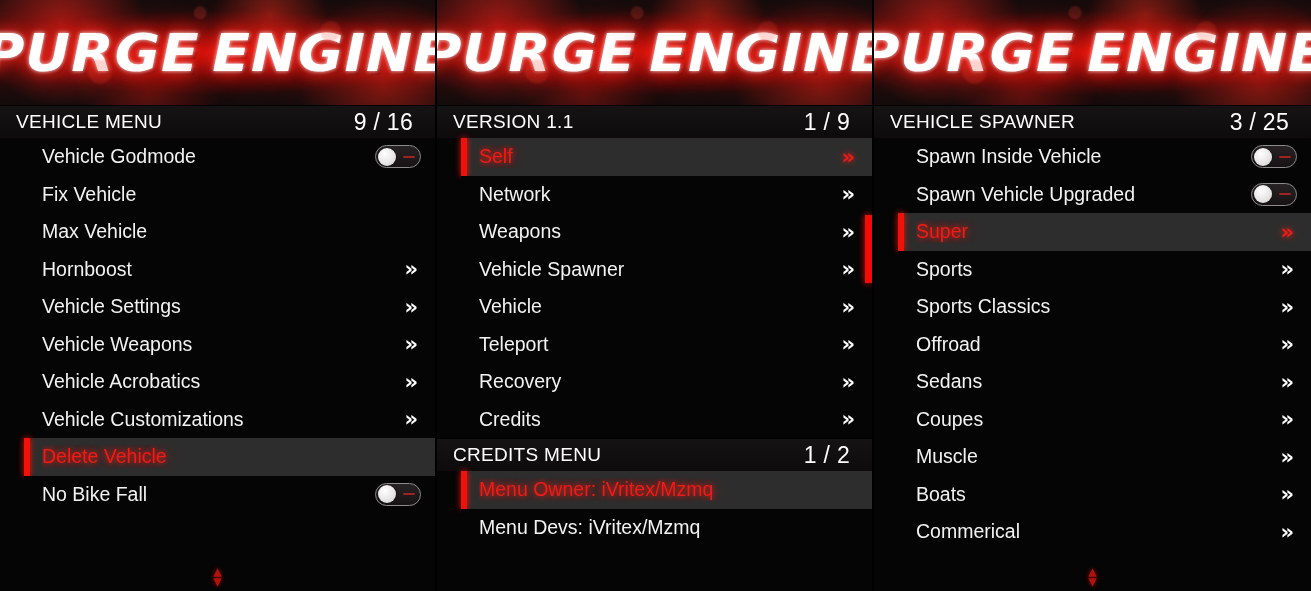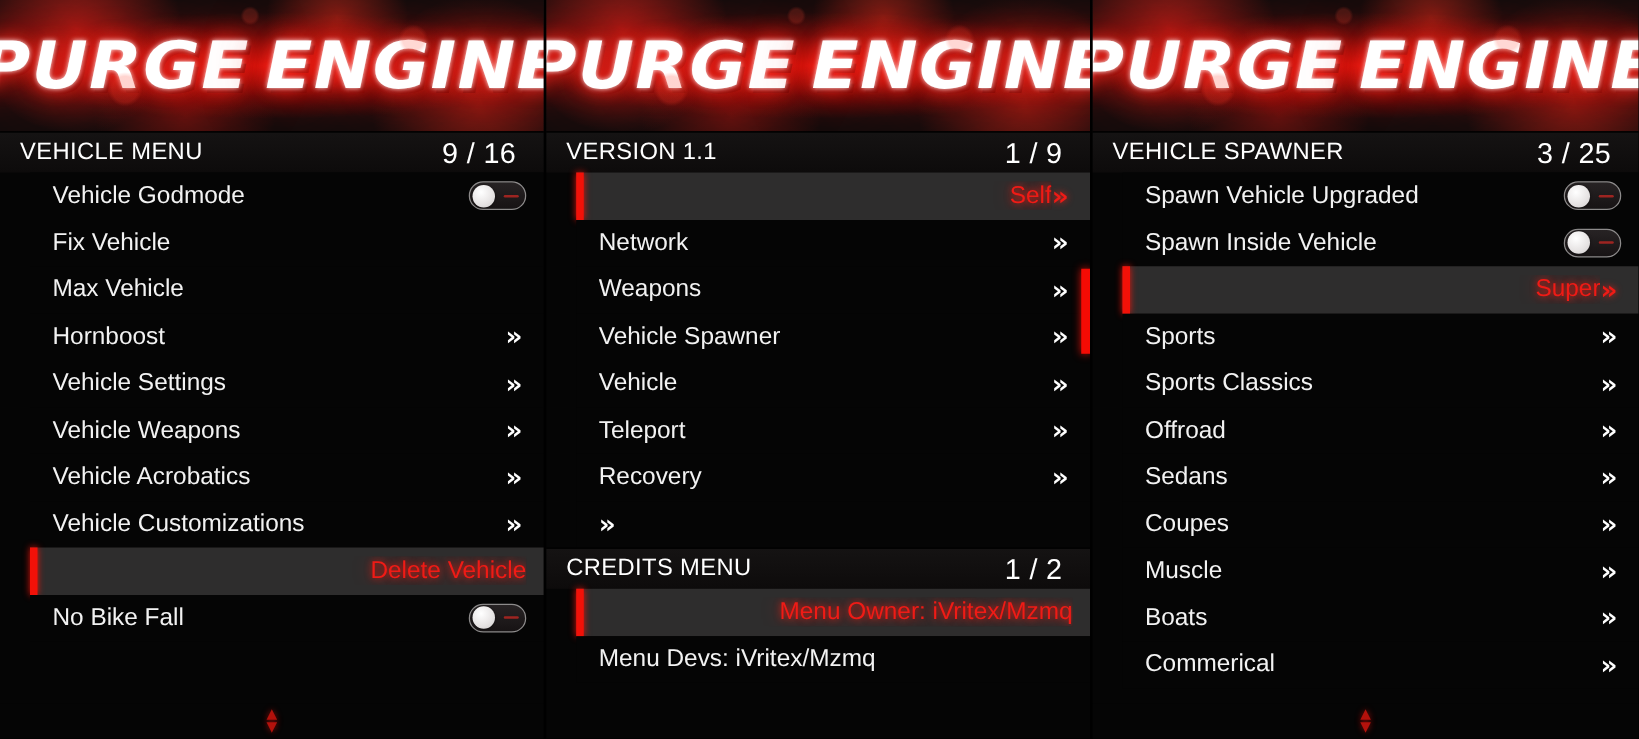--- a/index.html
+++ b/index.html
@@ -97,21 +97,20 @@
     color:#f2f2f2;
     font-size:19.5px;
     background:#050505;
     white-space:nowrap;
   }
   .row .label{ flex:1; overflow:hidden; text-overflow:clip; }
   .row.sel{
     background:#2e2d2d;
     color:#ef1b16;
     text-shadow:0 0 6px rgba(255,30,20,.8), 0 0 14px rgba(255,20,10,.5);
-    text-align:right;
   }
   .row.sel::before{
     content:"";
     position:absolute; left:0; top:0; bottom:0;
     width:6px; background:#f21108;
     box-shadow:0 0 6px rgba(255,20,10,.9);
   }
   .chev{
     font-family:"DejaVu Sans", sans-serif;
     font-weight:bold;
@@ -280,20 +279,21 @@
         </div>
         <div class="row">
           <span class="label">Teleport</span>
           <span class="chev">»</span>
         </div>
         <div class="row">
           <span class="label">Recovery</span>
           <span class="chev">»</span>
         </div>
         <div class="row">
+          <span class="label">Credits</span>
           <span class="chev">»</span>
         </div>
       </div>
       <div class="mhead subhead">
         <span>CREDITS MENU</span>
         <span class="count">1 / 2</span>
       </div>
       <div class="rows">
         <div class="row sel">
           <span class="label">Menu Owner: iVritex/Mzmq</span>
@@ -310,31 +310,31 @@
           <div class="logo-word">PURGE</div>
           <div class="logo-word">ENGINE</div>
         </div>
       </div>
       <div class="mhead">
         <span>VEHICLE SPAWNER</span>
         <span class="count">3 / 25</span>
       </div>
       <div class="rows">
         <div class="row">
+          <span class="label">Spawn Inside Vehicle</span>
+          <div class="toggle">
+            <div class="knob"></div>
+          </div>
+        </div>
+        <div class="row">
           <span class="label">Spawn Vehicle Upgraded</span>
           <div class="toggle">
             <div class="knob"></div>
           </div>
         </div>
-        <div class="row">
-          <span class="label">Spawn Inside Vehicle</span>
-          <div class="toggle">
-            <div class="knob"></div>
-          </div>
-        </div>
         <div class="row sel">
           <span class="label">Super</span>
           <span class="chev">»</span>
         </div>
         <div class="row">
           <span class="label">Sports</span>
           <span class="chev">»</span>
         </div>
         <div class="row">
           <span class="label">Sports Classics</span>

